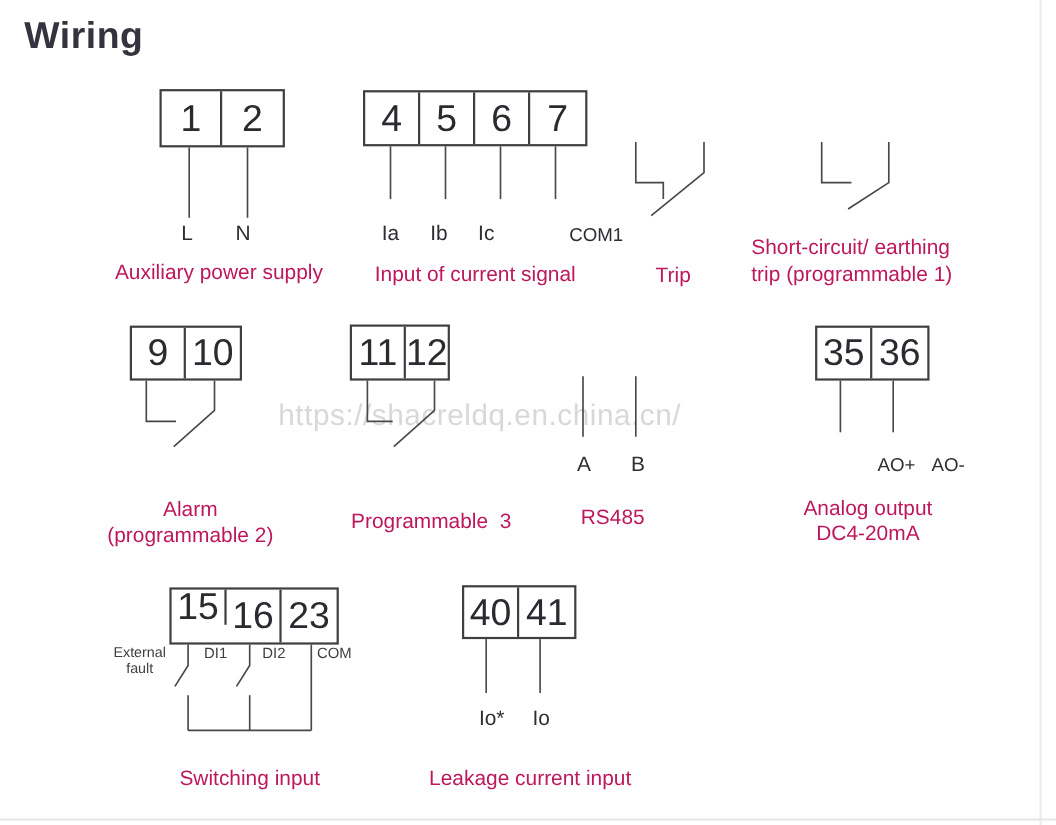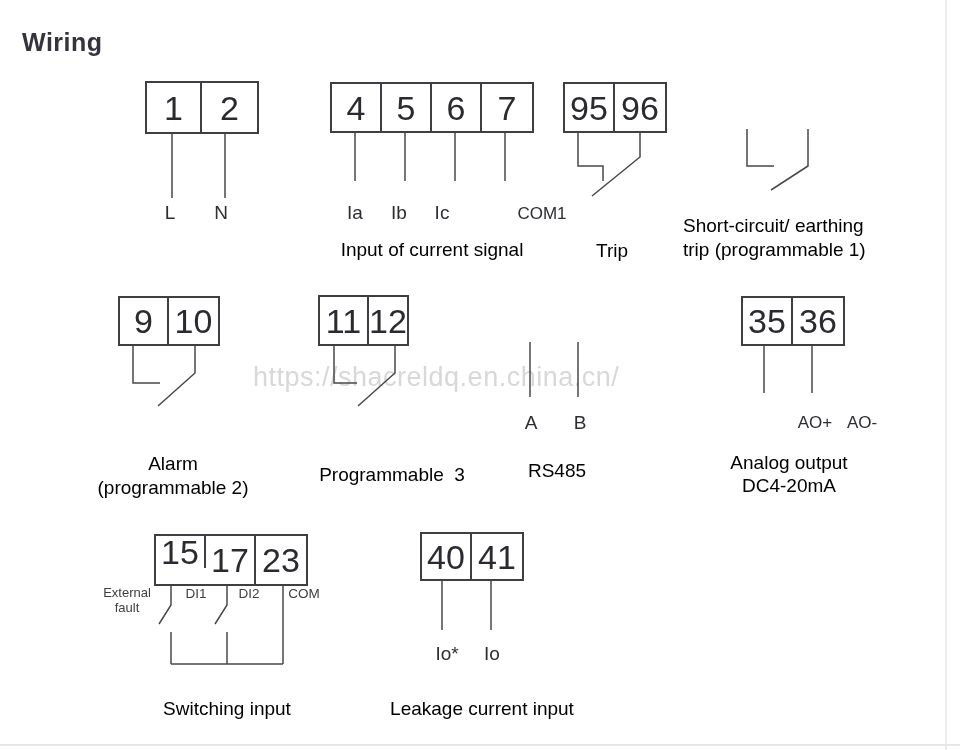--- a/index.html
+++ b/index.html
@@ -1,22 +1,22 @@
 <!DOCTYPE html>
 <html><head>
 <meta charset="utf-8">
 <style>
   html,body{margin:0;padding:0;background:#ffffff;}
   .page{
     position:relative;width:960px;height:750px;background:#ffffff;overflow:hidden;
     font-family:"Liberation Sans","DejaVu Sans",sans-serif;color:#2d2d33;
   }
   .title{
-    position:absolute;left:22px;top:28px;margin:0;
-    font-size:25px;font-weight:bold;color:#34343e;letter-spacing:0.5px;
+    position:absolute;left:22px;top:14px;margin:0;
+    font-size:34px;font-weight:bold;color:#34343e;letter-spacing:0.5px;
   }
   .watermark{
     position:absolute;left:253px;top:362px;
     font-size:27px;letter-spacing:0.5px;color:#d8d8d8;white-space:pre;
   }
   .wires{position:absolute;left:0;top:0;pointer-events:none;}
   .wires path{fill:none;stroke:#48484c;stroke-width:1.5;}
   .tbox{
     position:absolute;display:flex;box-sizing:border-box;
     border:2px solid #3e3e43;background:#ffffff;
@@ -28,21 +28,21 @@
   }
   .cell:last-child{border-right:none;}
   .wlabel{
     position:absolute;transform:translateX(-50%);
     font-size:19px;color:#2d2d33;white-space:pre;text-align:center;line-height:1.15;
   }
   .wlabel.small{font-size:17px;margin-left:44px;}
   .wlabel.tiny{font-size:13.5px;color:#404040;}
   .caption{
     position:absolute;transform:translateX(-50%);
-    font-size:19px;color:#000000;white-space:pre;text-align:center;line-height:24px;
+    font-size:19px;color:#be185d;white-space:pre;text-align:center;line-height:24px;
   }
   .caption.left{transform:none;text-align:left;}
   .edge-v{position:absolute;left:945px;top:0;width:2px;height:750px;background:#ececec;}
   .edge-h{position:absolute;left:0;top:744px;width:960px;height:2px;background:#e7e7e7;}
 </style>
 </head>
 <body>
 
 <div class="page">
 
@@ -108,37 +108,34 @@
         <path d="M491 577 V630"></path>
     </g>
   </svg>
 
   <div class="tbox" style="left:145px;top:81px">
     <div class="cell" style="width:55px;height:49px">1</div>
     <div class="cell" style="width:55px;height:49px">2</div>
   </div>
   <div class="wlabel" style="left:170px;top:202px">L</div>
   <div class="wlabel" style="left:221px;top:202px">N</div>
+  <div class="caption" style="left:199px;top:237px">Auxiliary power supply</div>
 
   <div class="tbox" style="left:330px;top:82px">
     <div class="cell" style="width:50px;height:47px">4</div>
     <div class="cell" style="width:50px;height:47px">5</div>
     <div class="cell" style="width:50px;height:47px">6</div>
     <div class="cell" style="width:50px;height:47px">7</div>
   </div>
   <div class="wlabel" style="left:355px;top:202px">Ia</div>
   <div class="wlabel" style="left:399px;top:202px">Ib</div>
   <div class="wlabel" style="left:442px;top:202px">Ic</div>
   <div class="wlabel small" style="left:498px;top:204px">COM1</div>
   <div class="caption" style="left:432px;top:238px">Input of current signal</div>
 
-  <div class="tbox" style="left:563px;top:82px">
-    <div class="cell" style="width:50px;height:47px">95</div>
-    <div class="cell" style="width:50px;height:47px">96</div>
-  </div>
   <div class="caption" style="left:612px;top:239px">Trip</div>
 
   <div class="caption left" style="left:683px;top:214px">Short-circuit/ earthing
 trip (programmable 1)</div>
 
   <div class="tbox" style="left:118px;top:296px">
     <div class="cell" style="width:49px;height:46px">9</div>
     <div class="cell" style="width:49px;height:46px">10</div>
   </div>
   <div class="caption" style="left:173px;top:452px">Alarm
@@ -158,21 +155,21 @@
     <div class="cell" style="width:50px;height:46px">35</div>
     <div class="cell" style="width:50px;height:46px">36</div>
   </div>
   <div class="wlabel small" style="left:771px;top:413px">AO+</div>
   <div class="wlabel small" style="left:818px;top:413px">AO-</div>
   <div class="caption" style="left:789px;top:451px;line-height:23px">Analog output
 DC4-20mA</div>
 
   <div class="tbox" style="left:154px;top:534px">
     <div class="cell" style="width:50px;height:32px">15</div>
-    <div class="cell" style="width:50px;height:48px">17</div>
+    <div class="cell" style="width:50px;height:48px">16</div>
     <div class="cell" style="width:50px;height:48px">23</div>
   </div>
   <div class="wlabel tiny" style="left:127px;top:585px;font-size:13px;line-height:15px">External
 fault</div>
   <div class="wlabel tiny" style="left:196px;top:586px">DI1</div>
   <div class="wlabel tiny" style="left:249px;top:586px">DI2</div>
   <div class="wlabel tiny" style="left:304px;top:586px">COM</div>
   <div class="caption" style="left:227px;top:697px">Switching input</div>
 
   <div class="tbox" style="left:420px;top:532px">

